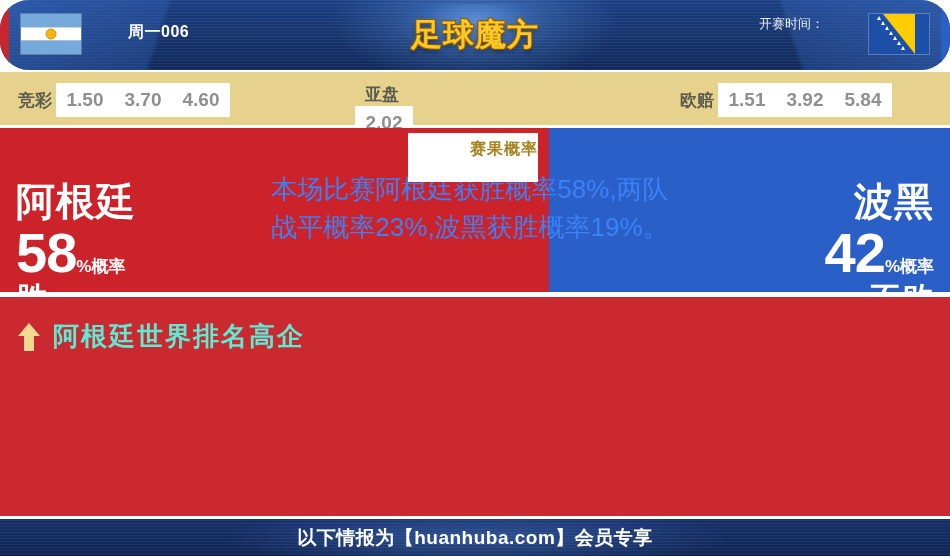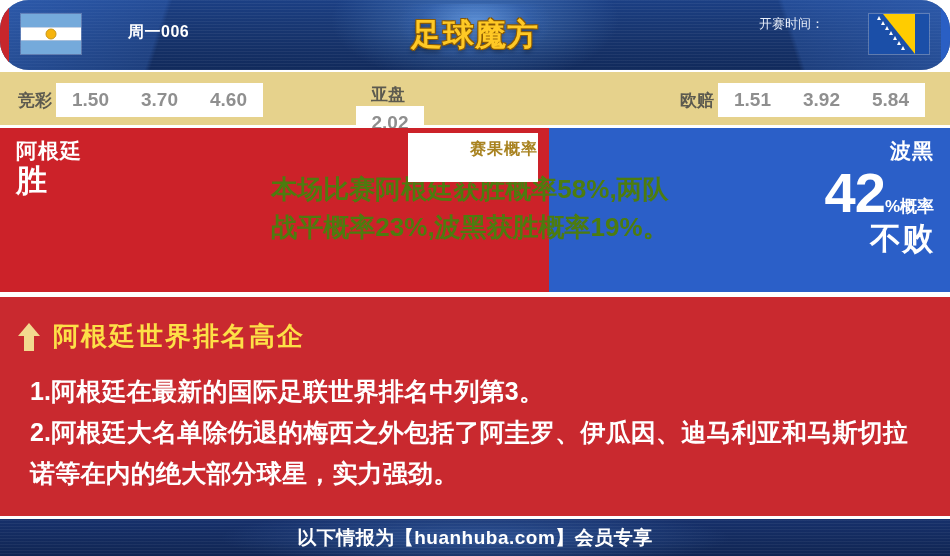--- a/index.html
+++ b/index.html
@@ -135,21 +135,21 @@
   .odds-cell {
     background: #ffffff;
     color: #8f8f8f;
     font-size: 19px;
     font-weight: bold;
     min-width: 58px;
     height: 34px;
     line-height: 34px;
     text-align: center;
     box-sizing: border-box;
-    padding: 0 16px;
+    padding: 0 0;
   }
 
   
   .prob {
     position: relative;
     width: 950px; height: 164px;
     overflow: hidden;
   }
   .prob-left {
     position: absolute; left: 0; top: 0;
@@ -165,25 +165,26 @@
   .side-block {
     position: absolute;
     top: 12px;
     color: #ffffff;
     line-height: 1;
   }
   .side-left  { left: 16px;  text-align: left; }
   .side-right { right: 16px; text-align: right; }
 
   .side-team {
-    font-size: 21px;
+    font-size: 39px;
     font-weight: bold;
     letter-spacing: 1px;
     display: block;
     margin-bottom: 4px;
+    margin-top: 42px;
   }
   .side-pctrow {
     display: block;
     white-space: nowrap;
     margin-bottom: 2px;
   }
   .side-num {
     font-size: 56px;
     font-weight: bold;
     letter-spacing: -1px;
@@ -214,23 +215,23 @@
     text-align: right;
     letter-spacing: 1px;
     z-index: 4;
   }
 
   .prob-summary {
     position: absolute;
     left: 230px; top: 42px;
     width: 480px;
     text-align: center;
-    color: #4d7c0f;
+    color: #3b82f6;
     font-size: 26px;
-    font-weight: bold;
+    font-weight: normal;
     line-height: 38px;
     letter-spacing: 0px;
     z-index: 3;
   }
 
   
   .analysis {
     position: relative;
     width: 950px; height: 224px;
     background: #c9292f;
@@ -258,21 +259,21 @@
     border-bottom: 13px solid #f2d98f;
   }
   .arrow-up::after {
     content: "";
     position: absolute;
     left: 6px; top: 12px;
     width: 10px; height: 16px;
     background: #f2d98f;
   }
   .analysis-title {
-    color: #fde047;
+    color: #5eead4;
     font-size: 26px;
     font-weight: bold;
     letter-spacing: 2px;
   }
   .analysis-body {
     position: absolute;
     left: 30px; top: 74px;
     width: 900px;
     color: #ffffff;
     font-size: 25px;
@@ -383,20 +384,23 @@
   </div>
 
   <div class="prob">
     <div class="prob-left"></div>
     <div class="prob-right"></div>
 
     <div class="prob-tab">赛果概率</div>
 
     <div class="side-block side-left">
       <span class="side-team">阿根廷</span>
+      <span class="side-pctrow">
+        <span class="side-num">58</span><span class="side-unit">%概率</span>
+      </span>
       <span class="side-result">胜</span>
     </div>
 
     <div class="side-block side-right">
       <span class="side-team">波黑</span>
       <span class="side-pctrow">
         <span class="side-num">42</span><span class="side-unit">%概率</span>
       </span>
       <span class="side-result">不败</span>
     </div>
@@ -405,24 +409,20 @@
       <div>本场比赛阿根廷获胜概率58%,两队</div>
       <div>战平概率23%,波黑获胜概率19%。</div>
     </div>
   </div>
 
   <div class="analysis">
     <div class="analysis-head">
       <span class="arrow-up"></span>
       <span class="analysis-title">阿根廷世界排名高企</span>
     </div>
-    <div class="analysis-body">
-      <p>1.阿根廷在最新的国际足联世界排名中列第3。</p>
-      <p>2.阿根廷大名单除伤退的梅西之外包括了阿圭罗、伊瓜因、迪马利亚和马斯切拉诺等在内的绝大部分球星，实力强劲。</p>
-    </div>
   </div>
 
   <div class="footer">
     <div class="scanlines"></div>
     <div class="footer-text">以下情报为【huanhuba.com】会员专享</div>
   </div>
 
 </div>
 
 </body></html>

